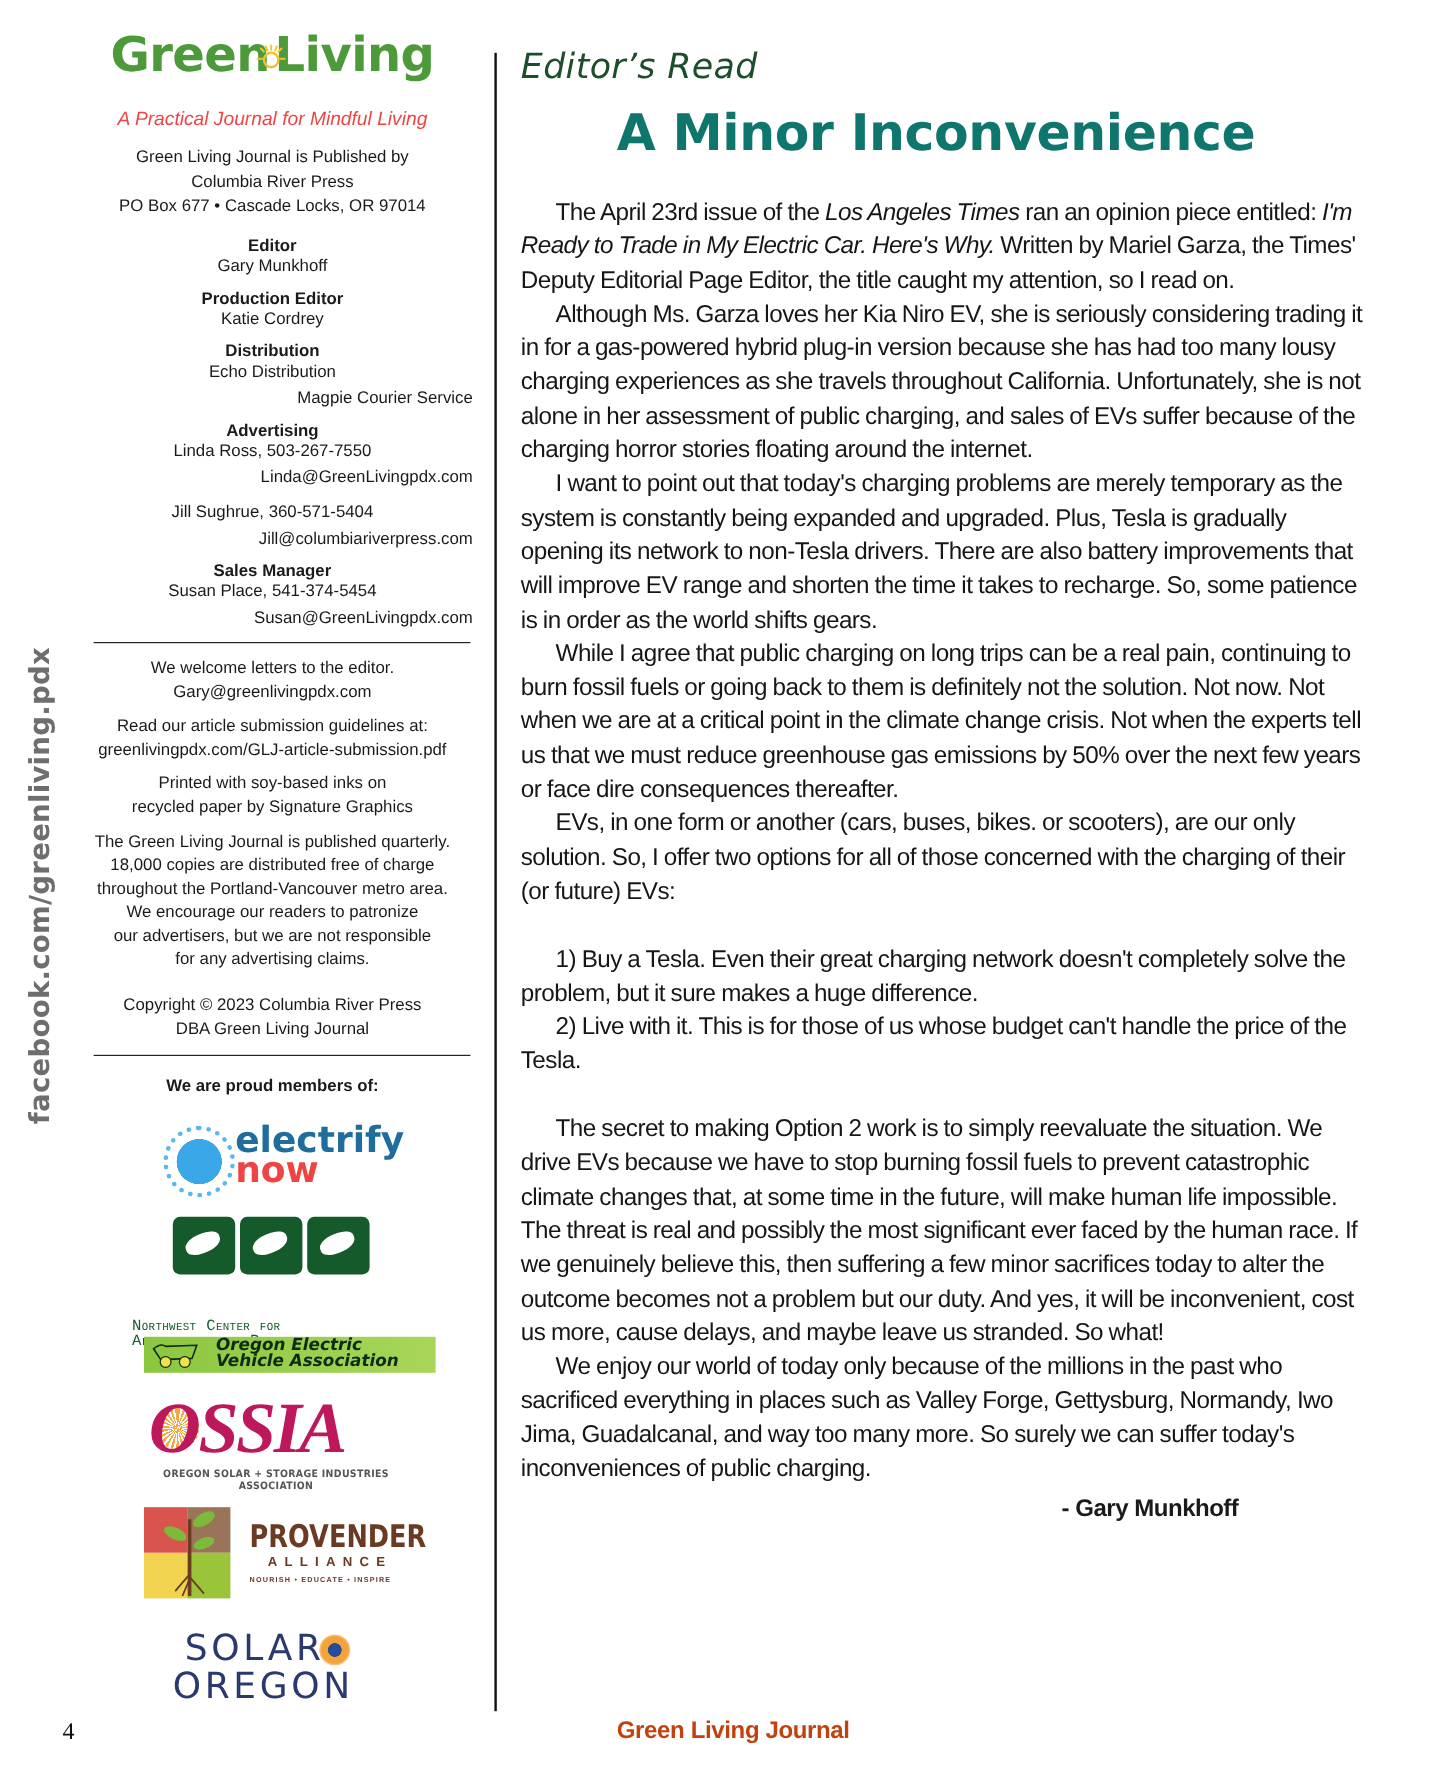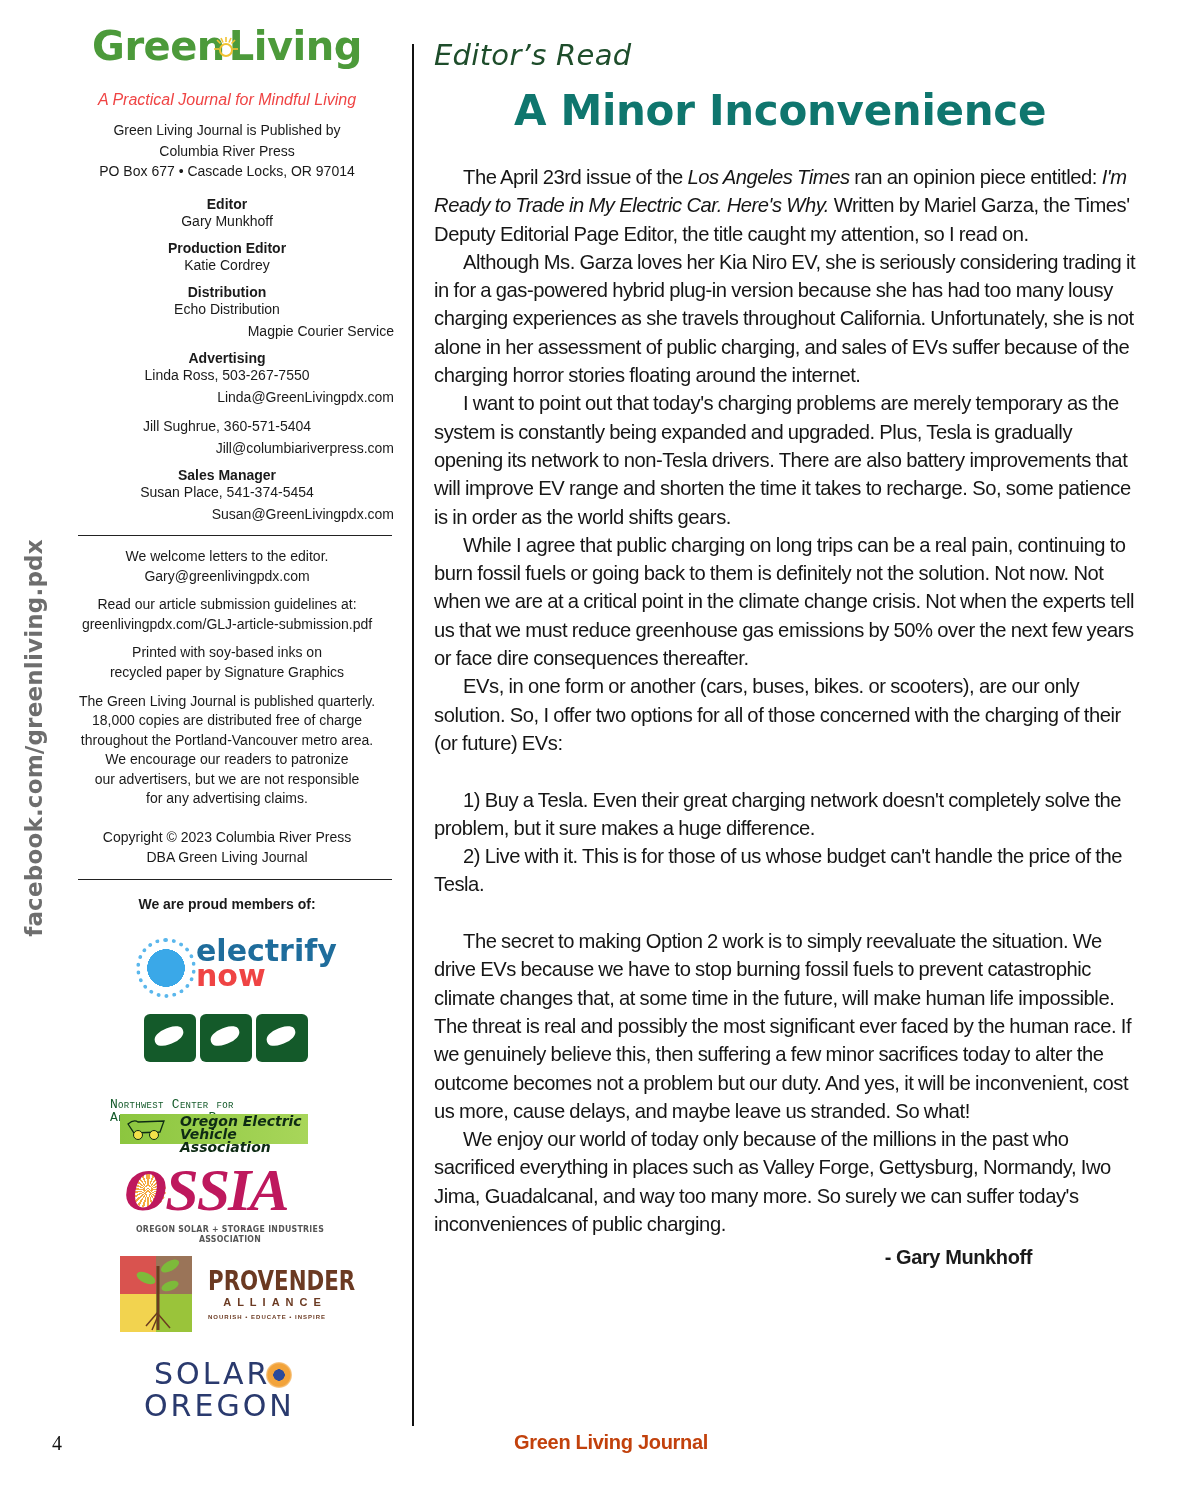--- a/index.html
+++ b/index.html
@@ -54,21 +54,21 @@
     .electrify .txt { position: absolute; left: 86px; top: 4px; font-weight: bold; font-size: 30px; line-height: 25px;
       color: #1f6d9c; font-family: "DejaVu Sans", sans-serif; }
     .electrify .txt .now { color: #ef4444; display: block; }
     .ncap { top: 84px; height: 86px; }
     .ncap .tiles { position: absolute; left: 34px; top: 0; display: flex; gap: 4px; }
     .ncap .tile { width: 52px; height: 48px; background: #145a2a; border-radius: 6px; position: relative; overflow: hidden; }
     .ncap .tile::after { content: ""; position: absolute; left: 10px; top: 14px; width: 30px; height: 16px; background: #ffffff; border-radius: 50% 40% 50% 40%; transform: rotate(-20deg); }
     .ncap .name { position: absolute; left: 0; top: 52px; width: 240px; text-align: left; font-family: Liberation Mono, monospace;
       color: #145a2a; font-size: 13px; line-height: 13px; letter-spacing: 0.3px; margin-top: 32px; }
     .oeva { top: 184px; height: 30px; }
-    .oeva .band { position: absolute; left: 10px; top: 0; width: 188px; height: 30px;
+    .oeva .band { position: absolute; left: 10px; top: 0; width: 243px; height: 30px;
       background: linear-gradient(90deg, #8cc63f, #a8d65a); }
     .oeva .car { position: absolute; left: 4px; top: 4px; width: 48px; height: 22px; }
     .oeva .txt { position: absolute; left: 60px; top: 1px; font-weight: bold; font-style: italic; font-size: 14px; line-height: 13px;
       color: #0e2b14; font-family: "DejaVu Sans", sans-serif; }
     .ossia { top: 236px; height: 70px; }
     .ossia .big { position: absolute; left: 14px; top: -6px; font-family: "Liberation Serif", serif; font-weight: bold;
       font-style: italic; font-size: 60px; color: #be185d; letter-spacing: -2px; line-height: 60px; }
     .ossia .sunrays { position: absolute; left: 20px; top: 6px; width: 36px; height: 36px; border-radius: 50%;
       background: repeating-conic-gradient(#f29a1f 0 8deg, #fff 8deg 16deg); opacity: 0.85; }
     .ossia .sub { position: absolute; left: 0; top: 58px; width: 240px; text-align: center; font-size: 8.5px; font-weight: bold;

